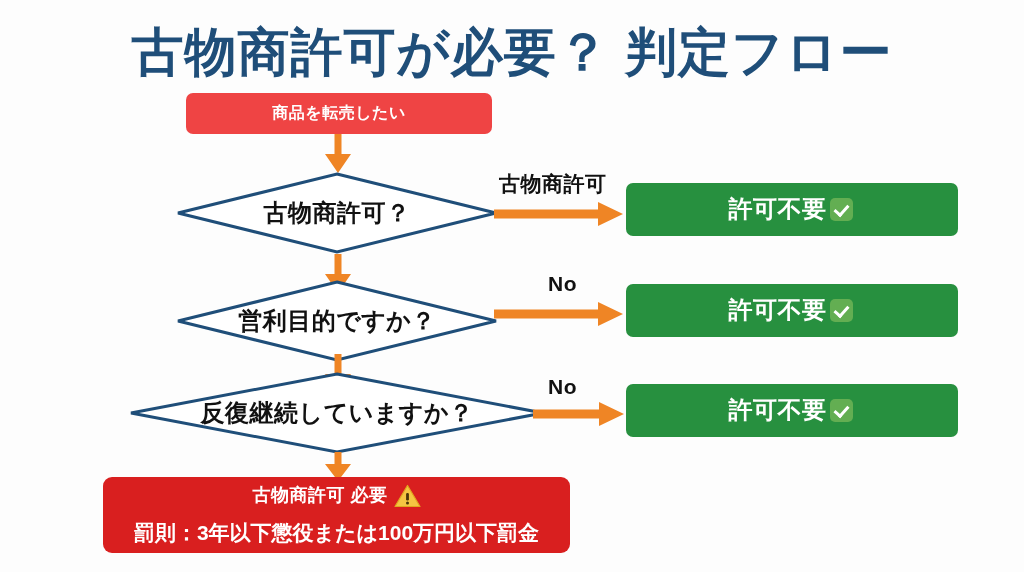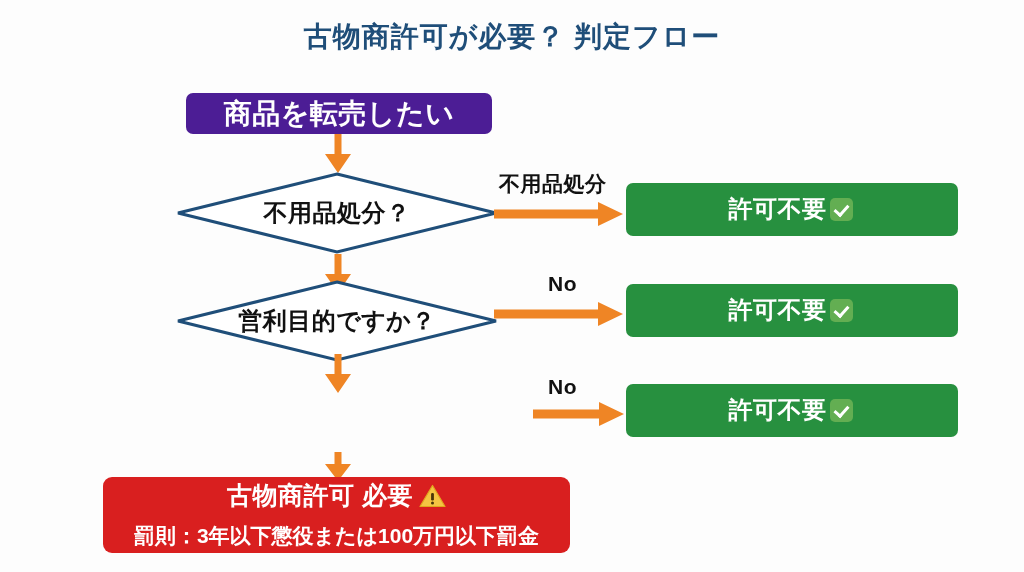--- a/index.html
+++ b/index.html
@@ -19,21 +19,21 @@
     overflow: hidden;
   }
 
   
   .title {
     position: absolute;
     left: 0;
     top: 18px;
     width: 1024px;
     text-align: center;
-    font-size: 28px;
+    font-size: 52px;
     font-weight: 700;
     letter-spacing: 1px;
     color: #1f4e79;
     white-space: nowrap;
   }
 
   
   .box {
     position: absolute;
     box-sizing: border-box;
@@ -41,35 +41,35 @@
     flex-direction: column;
     align-items: center;
     justify-content: center;
     border-radius: 7px;
     color: #ffffff;
     font-weight: 700;
     text-align: center;
     line-height: 1.18;
   }
   .box-start {
-    background: #4c1d95;
-    font-size: 28px;
+    background: #ef4444;
+    font-size: 16px;
     letter-spacing: 0.5px;
   }
   .box-green {
     background: #27903f;
     font-size: 24px;
     letter-spacing: 0.5px;
   }
   .box-red {
     background: #d91f1f;
     border-radius: 9px;
   }
   .red-line1 {
-    font-size: 25px;
+    font-size: 18px;
     font-weight: 700;
     letter-spacing: 0.5px;
     display: flex;
     align-items: center;
     gap: 6px;
   }
   .red-line2 {
     font-size: 21px;
     font-weight: 700;
     letter-spacing: 0px;
@@ -169,24 +169,24 @@
   <div class="arrow" style="left:324px; top:134px;">
     <svg width="28" height="40" viewBox="0 0 28 40">
       <path d="M10.5,0 L17.5,0 L17.5,20 L27,20 L14,39 L1,20 L10.5,20 Z" fill="#ef8525"></path>
     </svg>
   </div>
 
   <div class="diamond" style="left:176px; top:172px; width:322px; height:82px;">
     <svg width="322" height="82" viewBox="0 0 322 82">
       <polygon points="161,2 320,41 161,80 2,41" fill="#ffffff" stroke="#1f4e79" stroke-width="3"></polygon>
     </svg>
-    <div class="diamond-label">不用品処分？</div>
-  </div>
-
-  <div class="edge-label" style="left:499px; top:170px;">不用品処分</div>
+    <div class="diamond-label">古物商許可？</div>
+  </div>
+
+  <div class="edge-label" style="left:499px; top:170px;">古物商許可</div>
 
   <div class="arrow" style="left:494px; top:202px;">
     <svg width="130" height="24" viewBox="0 0 130 24">
       <path d="M0,7.5 L104,7.5 L104,0 L129,12 L104,24 L104,16.5 L0,16.5 Z" fill="#ef8525"></path>
     </svg>
   </div>
 
   <div class="box box-green" style="left:626px; top:183px; width:332px; height:53px;">
     <div class="green-inner">
       <span>許可不要</span>
@@ -222,20 +222,26 @@
       <span class="chk"></span>
     </div>
   </div>
 
   <div class="arrow" style="left:324px; top:354px;">
     <svg width="28" height="40" viewBox="0 0 28 40">
       <path d="M10.5,0 L17.5,0 L17.5,20 L27,20 L14,39 L1,20 L10.5,20 Z" fill="#ef8525"></path>
     </svg>
   </div>
 
+  <div class="diamond" style="left:129px; top:372px; width:416px; height:82px;">
+    <svg width="416" height="82" viewBox="0 0 416 82">
+      <polygon points="208,2 414,41 208,80 2,41" fill="#ffffff" stroke="#1f4e79" stroke-width="3"></polygon>
+    </svg>
+    <div class="diamond-label">反復継続していますか？</div>
+  </div>
 
   <div class="edge-label" style="left:548px; top:375px;">No</div>
 
   <div class="arrow" style="left:533px; top:402px;">
     <svg width="92" height="24" viewBox="0 0 92 24">
       <path d="M0,7.5 L66,7.5 L66,0 L91,12 L66,24 L66,16.5 L0,16.5 Z" fill="#ef8525"></path>
     </svg>
   </div>
 
   <div class="box box-green" style="left:626px; top:384px; width:332px; height:53px;">

